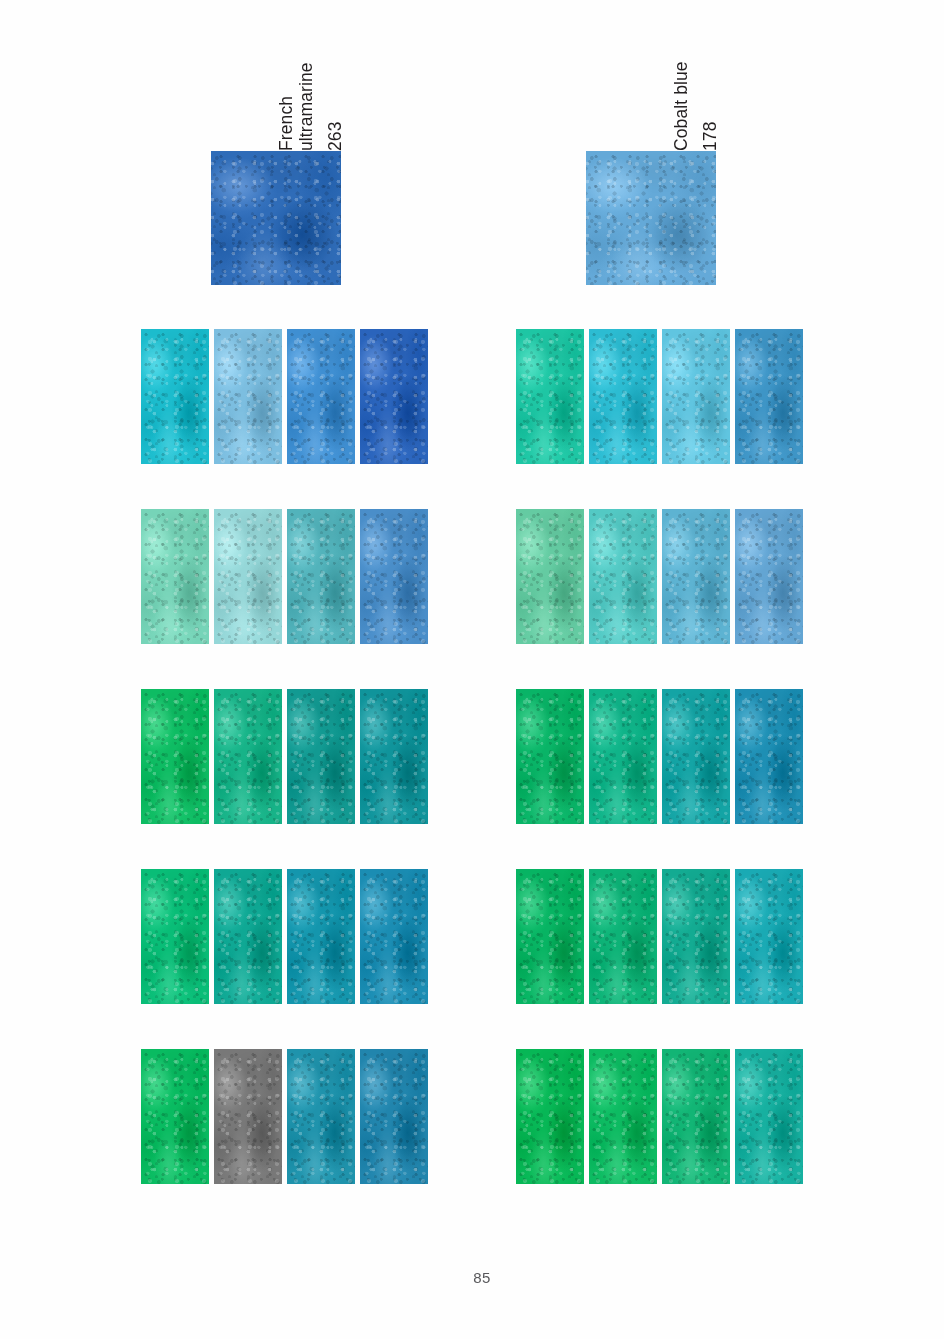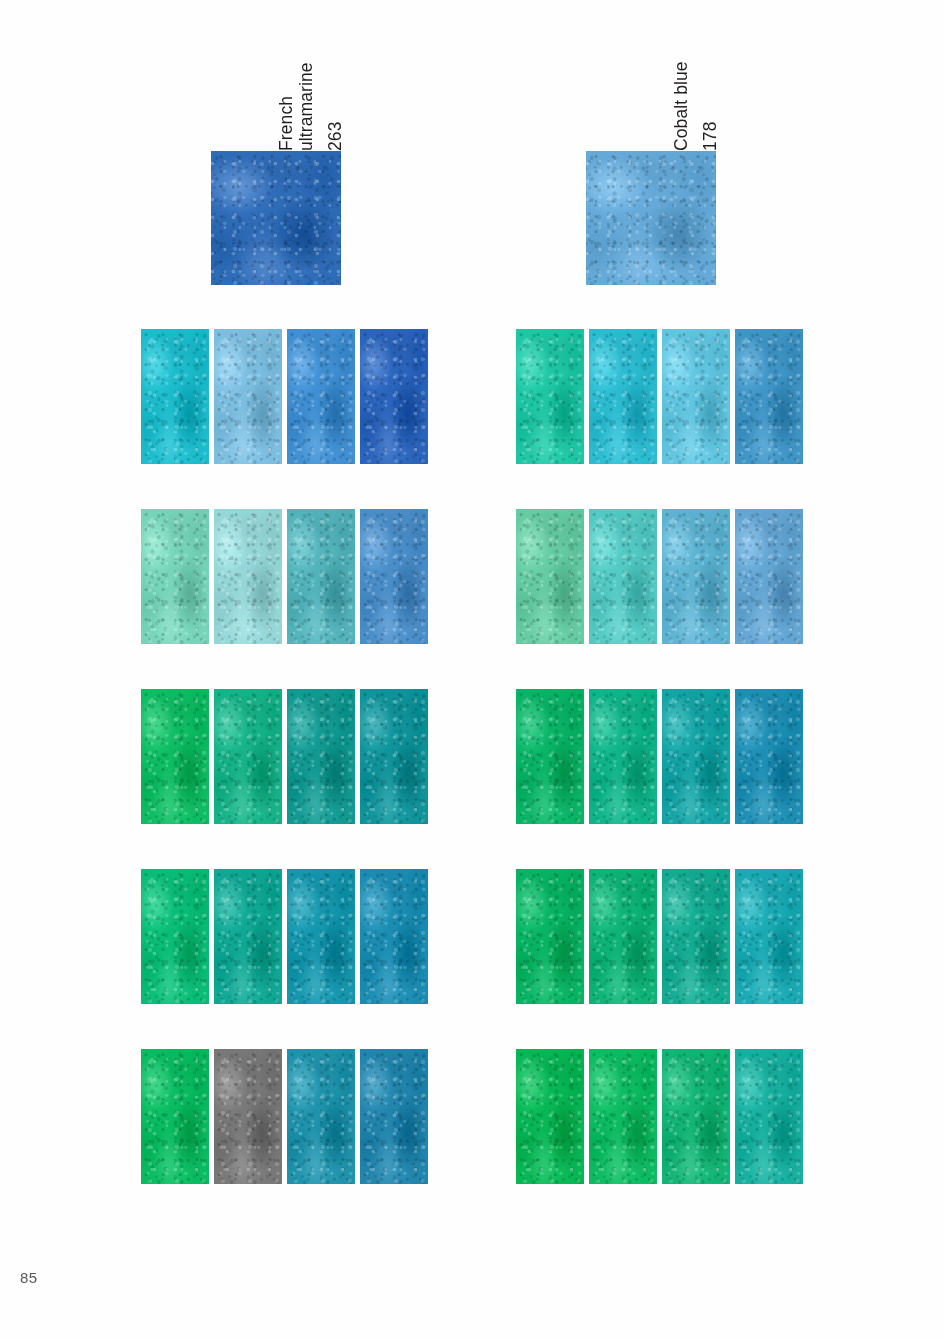--- a/index.html
+++ b/index.html
@@ -96,21 +96,21 @@
   .cell.c0 { left: 0px; }
   .cell.c1 { left: 73px; }
   .cell.c2 { left: 146px; }
   .cell.c3 { left: 219px; }
 
   
   #folio {
     position: absolute;
     left: 0; right: 0;
     top: 1269px;
-    text-align: left;
+    text-align: center;
     font-size: 15px;
     color: #58585b;
     letter-spacing: .4px;
     padding-left: 20px;
   }
 </style>
 </head>
 <body>
 
 <div id="page" style="background: rgb(254, 254, 254);">

